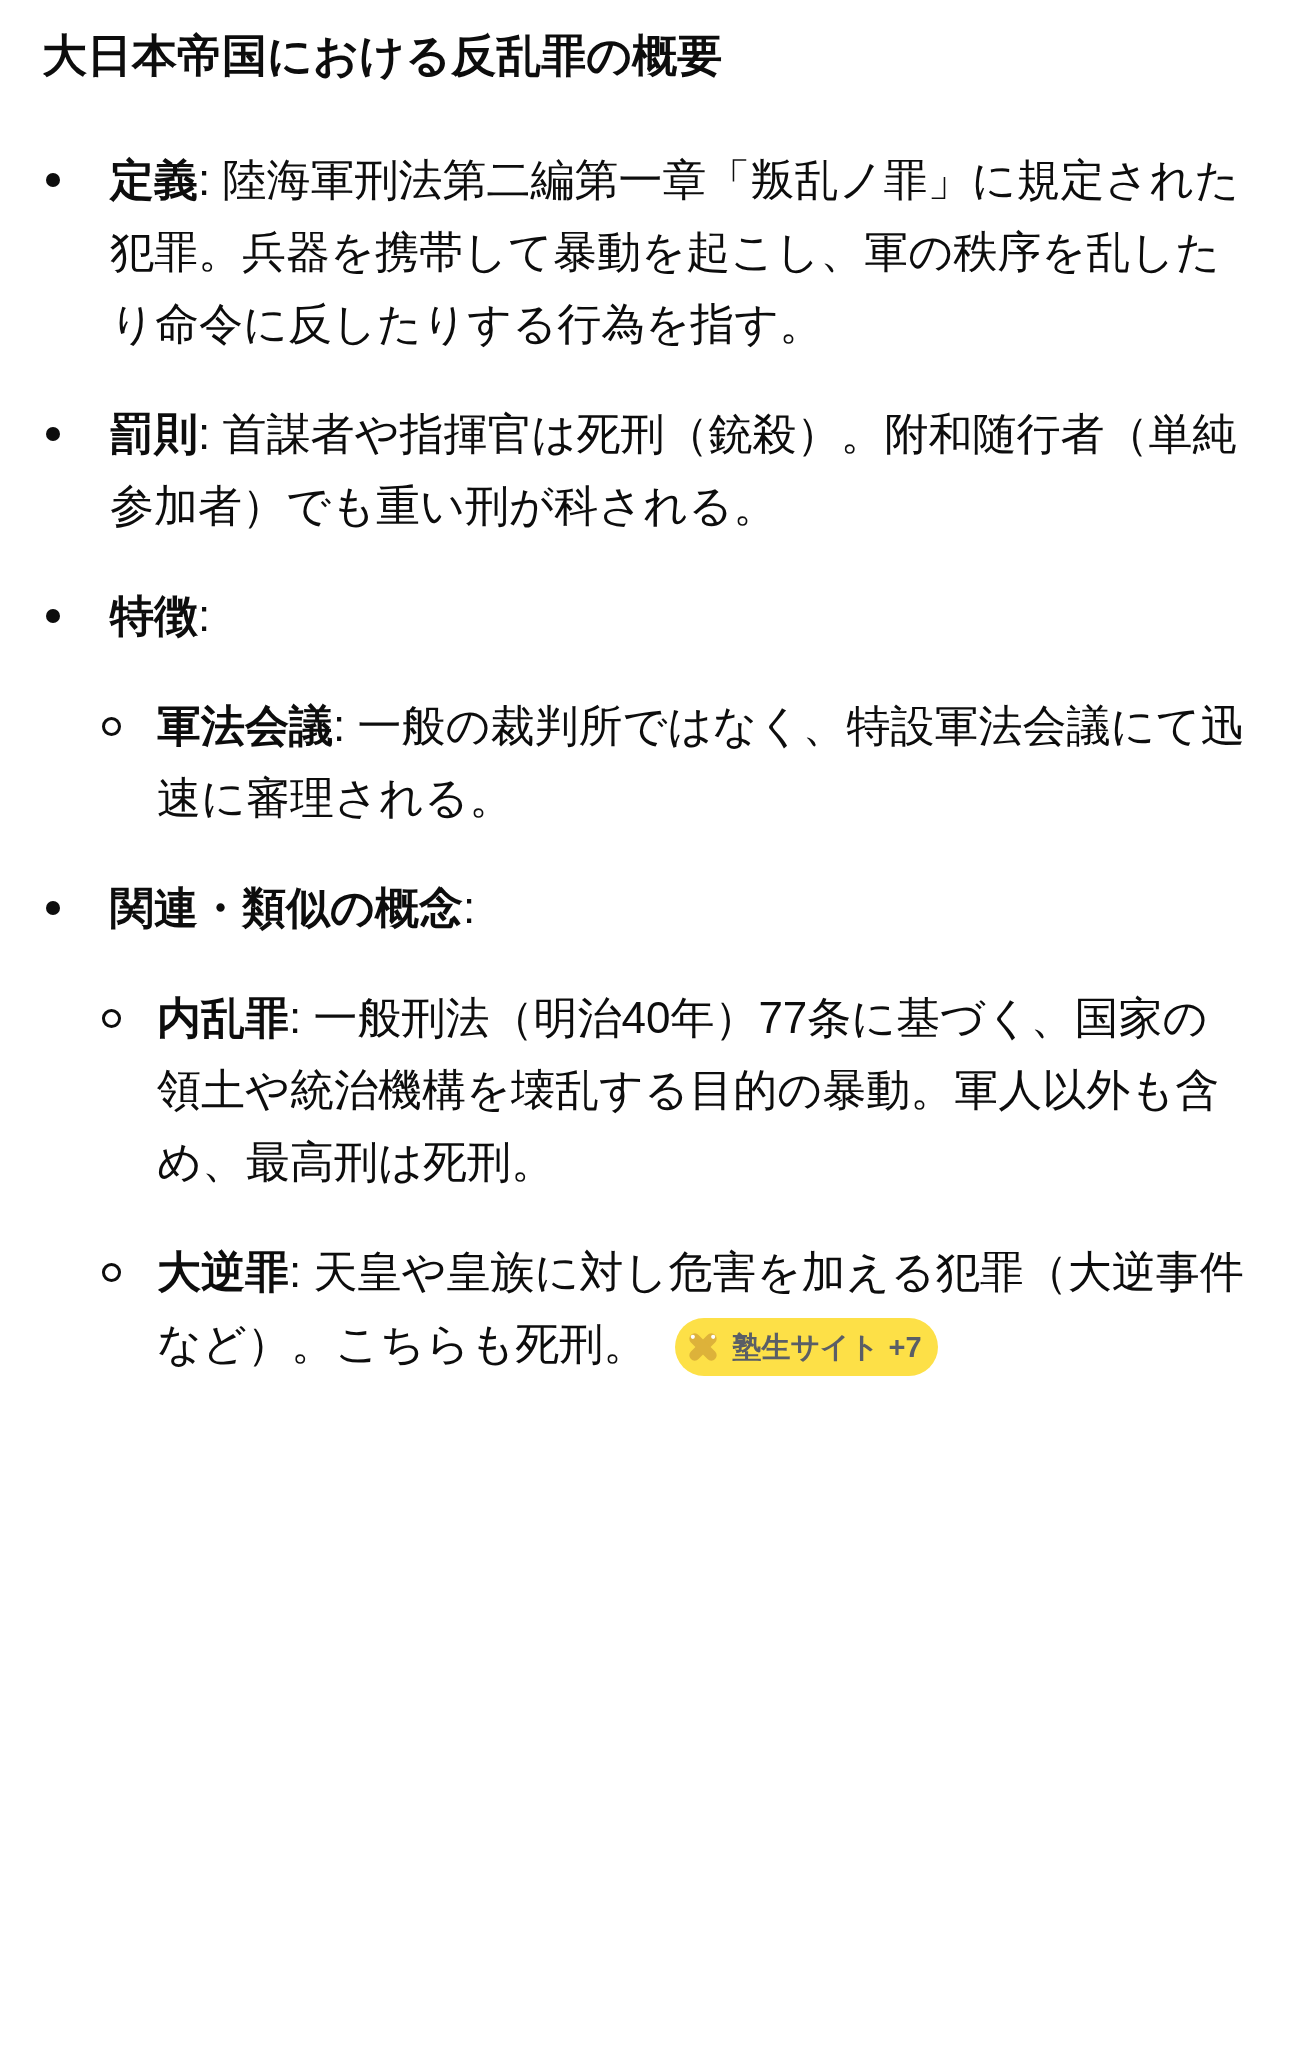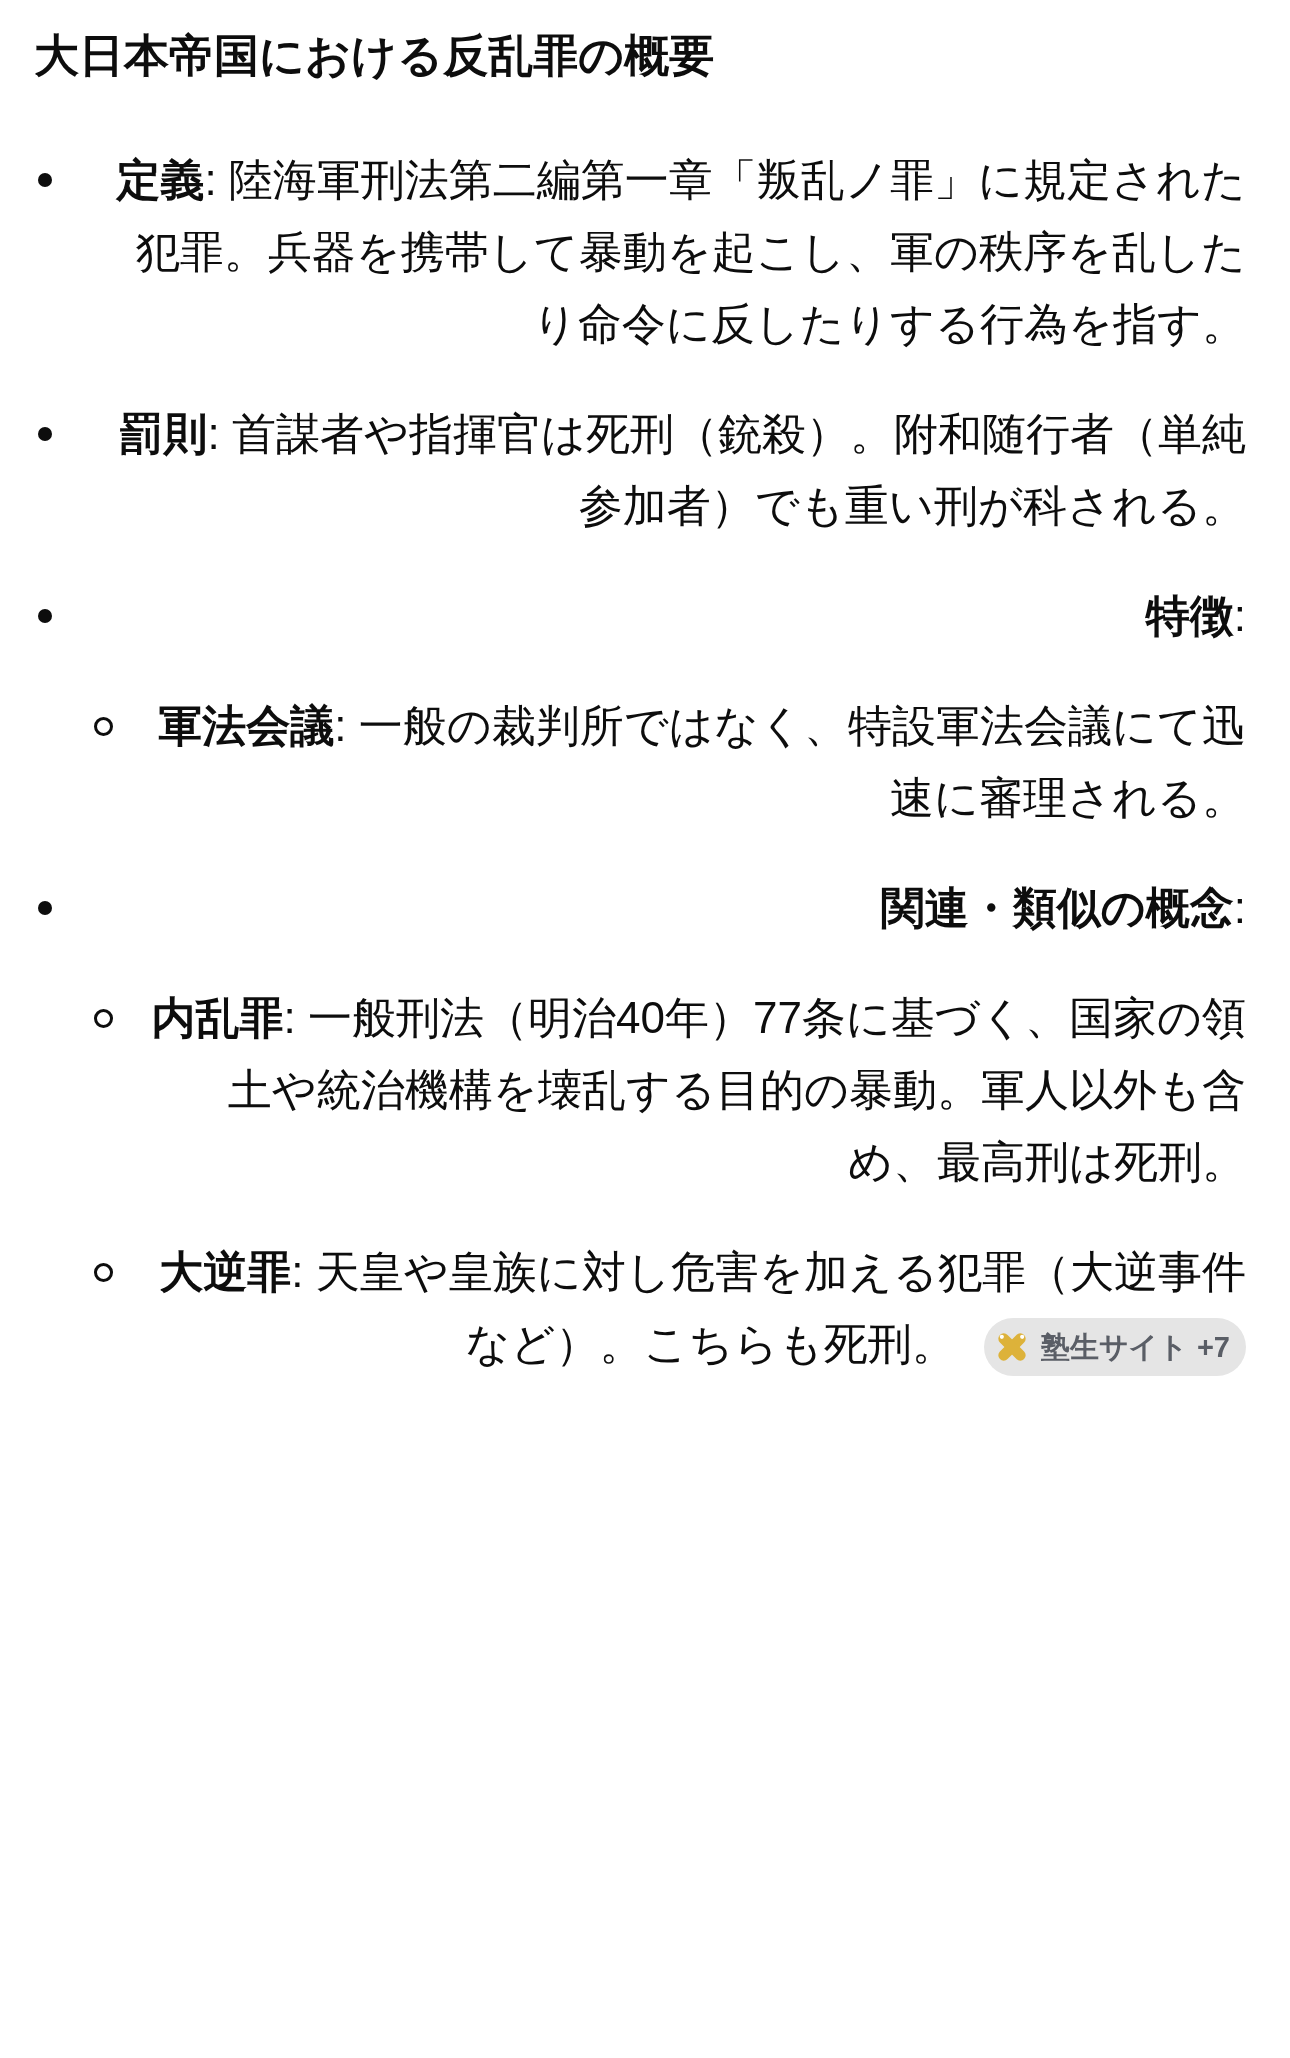--- a/index.html
+++ b/index.html
@@ -3,40 +3,40 @@
 <meta charset="utf-8">
 <style>
   html,body{margin:0;padding:0;}
   body{
     width:1290px;height:2058px;overflow:hidden;background:#ffffff;
     color:#0d0d0d;
     font-family:"Liberation Sans","DejaVu Sans",sans-serif;
     font-size:44px;line-height:72px;
     -webkit-font-smoothing:antialiased;
   }
-  main{padding:28px 44px 0 32px;}
+  main{padding:28px 44px 0 40px;}
   h3.title{
     margin:0 0 0 2px;
     font-size:45px;line-height:56px;font-weight:700;
   }
   ul.ul1{list-style:none;margin:60px 0 0 0;padding:0;}
   ul.ul2{list-style:none;margin:38px 0 0 0;padding:0;}
   li{position:relative;}
-  li.li1{padding-left:70px;margin-top:38px;text-align:right;}
+  li.li1{padding-left:70px;margin-top:38px;}
   ul.ul1 > li.li1:first-child{margin-top:0;}
   li.li2{padding-left:47px;margin-top:38px;}
   ul.ul2 > li.li2:first-child{margin-top:0;}
   .marker{position:absolute;display:block;}
   .m1{left:6px;top:29px;width:14px;height:14px;border-radius:50%;background:#0d0d0d;}
   .m2{left:-8px;top:27px;width:13px;height:13px;border-radius:50%;border:3.5px solid #0d0d0d;background:transparent;}
   .li-text strong{font-weight:700;}
   .badge{
     display:inline-flex;align-items:center;
     height:58px;border-radius:29px;
-    background:#e5e5e5;
+    background:#fde047;
     padding:0 16px 0 10px;margin-left:16px;
     vertical-align:middle;
     cursor:pointer;white-space:nowrap;
   }
   .badge-icon{width:36px;height:36px;flex:0 0 auto;}
   .badge-label,.badge-count{
     font-size:29px;line-height:1;font-weight:600;color:#5a5e66;
   }
   .badge-label{margin-left:11px;}
   .badge-count{margin-left:9px;}

